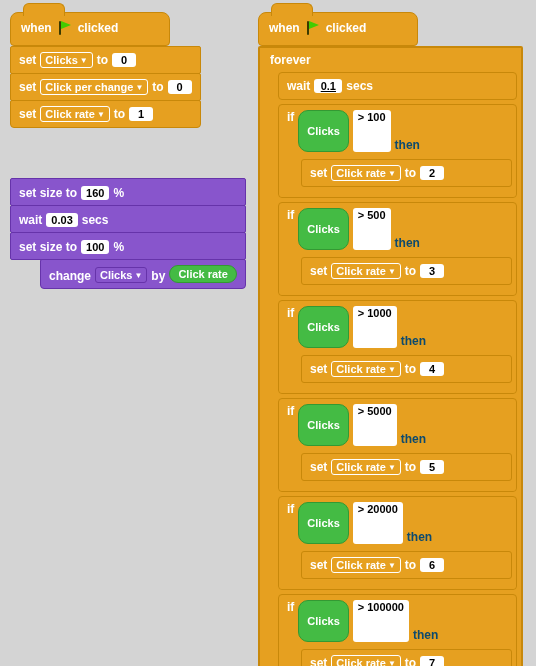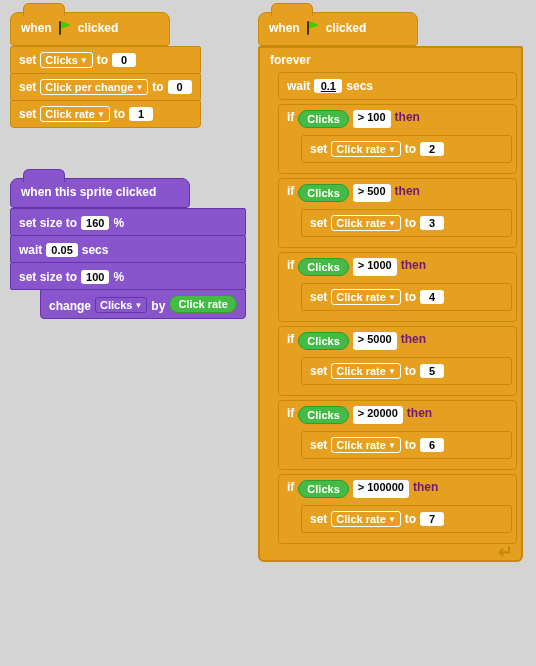--- a/index.html
+++ b/index.html
@@ -235,22 +235,23 @@
       min-width: 28px;
       text-align: center;
       display: inline-block;
       font-family: 'Verdana', sans-serif;
       font-size: 11px;
       font-weight: bold;
       text-decoration: underline;
     }
 
     .then-label {
-      color: #701a75;
-      font-weight: bold;
+      color: #0c4a6e;
+      font-weight: bold;
+      margin-top: 28px;
     }
 
     
     .return-arrow {
       color: #c8880a;
       font-size: 18px;
     }
   </style>
 </head>
 <body>
@@ -283,33 +284,30 @@
   <div class="stack-block" style="margin-top:-1px; border-radius: 2px 2px 4px 4px; min-width:160px;">
     <span>set</span>
     <span class="dropdown-orange">Click rate</span>
     <span>to</span>
     <span class="input-white">1</span>
   </div>
 </div>
 
 <div class="block-group" style="left: 10px; top: 178px;">
   
-  <div class="hat-block-purple">
-    <span>when this sprite clicked</span>
-  </div>
   
   <div class="stack-block-purple" style="margin-top:0; border-radius:2px; min-width:160px;">
     <span>set size to</span>
     <span class="input-white">160</span>
     <span>%</span>
   </div>
   
   <div class="stack-block-purple" style="margin-top:-1px; border-radius:2px; min-width:160px;">
     <span>wait</span>
-    <span class="input-white">0.05</span>
+    <span class="input-white">0.03</span>
     <span>secs</span>
   </div>
   
   <div class="stack-block-purple" style="margin-top:-1px; border-radius:2px; min-width:160px;">
     <span>set size to</span>
     <span class="input-white">100</span>
     <span>%</span>
   </div>
   
   <div class="stack-block-purple" style="margin-top:-1px; border-radius:2px 2px 4px 4px; min-width:160px;margin-left:30px;">

